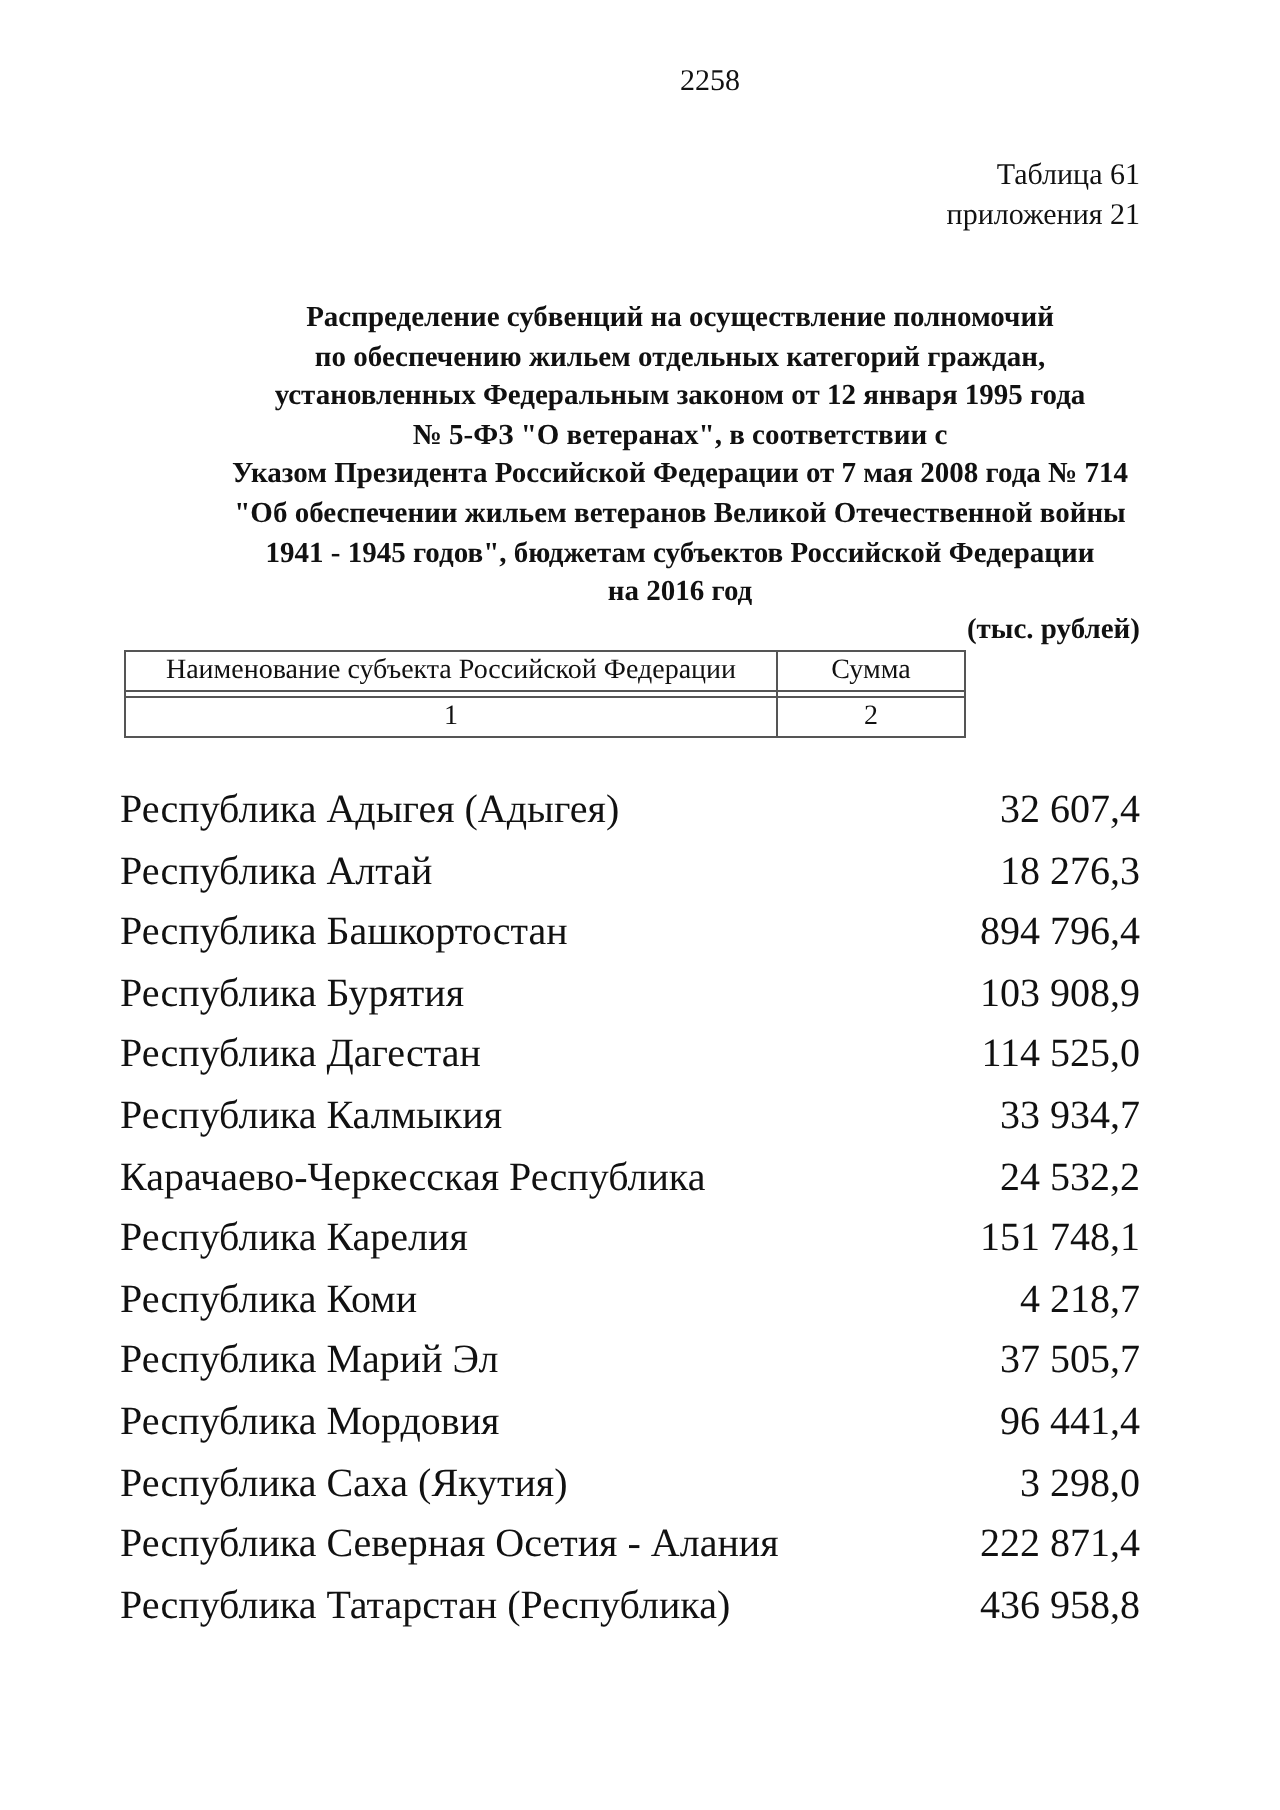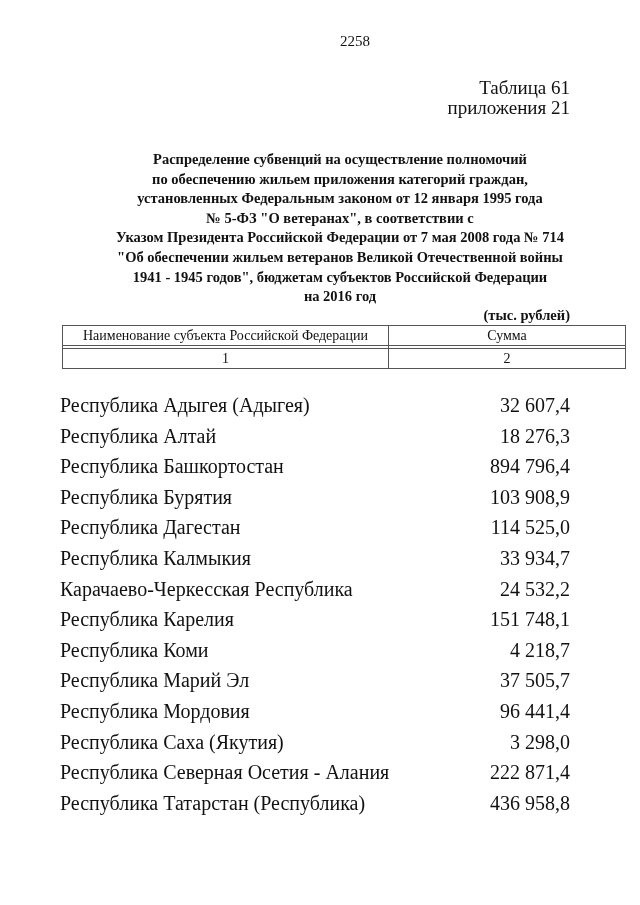--- a/index.html
+++ b/index.html
@@ -24,21 +24,21 @@
       font-size: 15px;
       padding-left: 44px;
       box-sizing: border-box;
       margin-left: 13px;
     }
     .table-ref {
       position: absolute;
       top: 78px;
       right: 70px;
       text-align: right;
-      font-size: 19px;
+      font-size: 15px;
       line-height: 20px;
     }
     .doc-title {
       position: absolute;
       top: 150px;
       left: 40px;
       width: 600px;
       text-align: center;
       font-weight: bold;
       font-size: 14.5px;
@@ -49,21 +49,21 @@
       position: absolute;
       top: 307px;
       right: 70px;
       font-size: 14.5px;
       font-weight: bold;
     }
     .header-table {
       position: absolute;
       top: 325px;
       left: 62px;
-      width: 564px;
+      width: 421px;
       border-collapse: collapse;
       font-size: 14px;
     }
     .header-table td {
       border: 1px solid #555555;
       text-align: center;
       height: 19px;
       padding: 0;
       line-height: 18px;
     }
@@ -96,21 +96,21 @@
 
 <div class="page-number">2258</div>
 
 <div class="table-ref">
   <div>Таблица 61</div>
   <div>приложения 21</div>
 </div>
 
 <div class="doc-title">
   <div>Распределение субвенций на осуществление полномочий</div>
-  <div>по обеспечению жильем приложения категорий граждан,</div>
+  <div>по обеспечению жильем отдельных категорий граждан,</div>
   <div>установленных Федеральным законом от 12 января 1995 года</div>
   <div>№ 5-ФЗ "О ветеранах", в соответствии с</div>
   <div>Указом Президента Российской Федерации от 7 мая 2008 года № 714</div>
   <div>"Об обеспечении жильем ветеранов Великой Отечественной войны</div>
   <div>1941 - 1945 годов", бюджетам субъектов Российской Федерации</div>
   <div>на 2016  год</div>
 </div>
 
 <div class="units">(тыс. рублей)</div>
 

